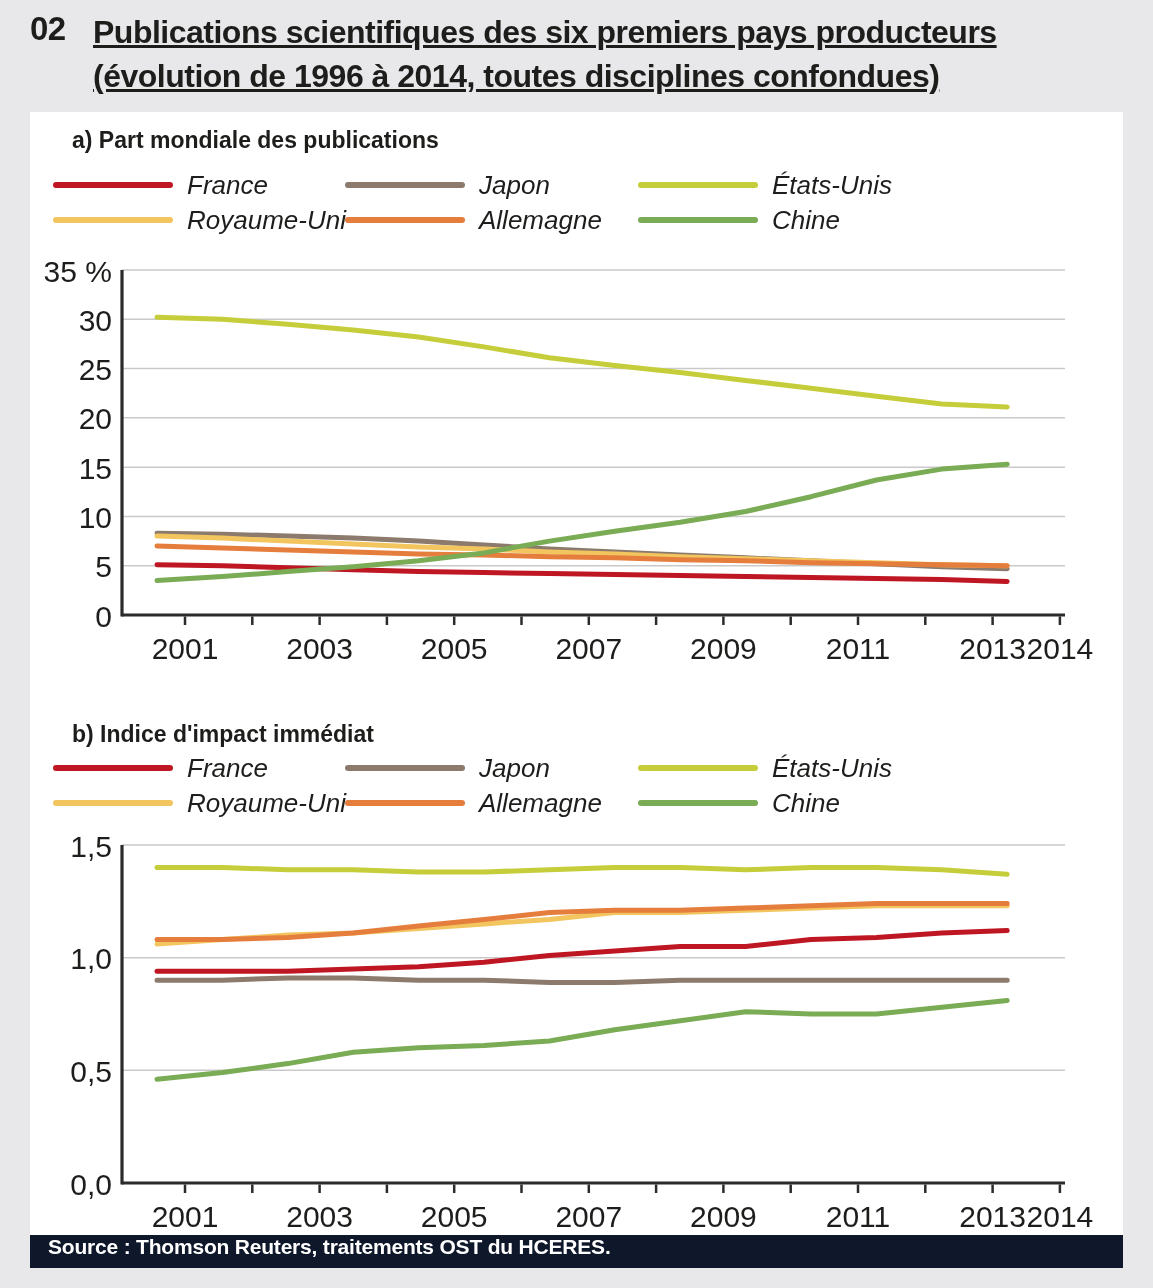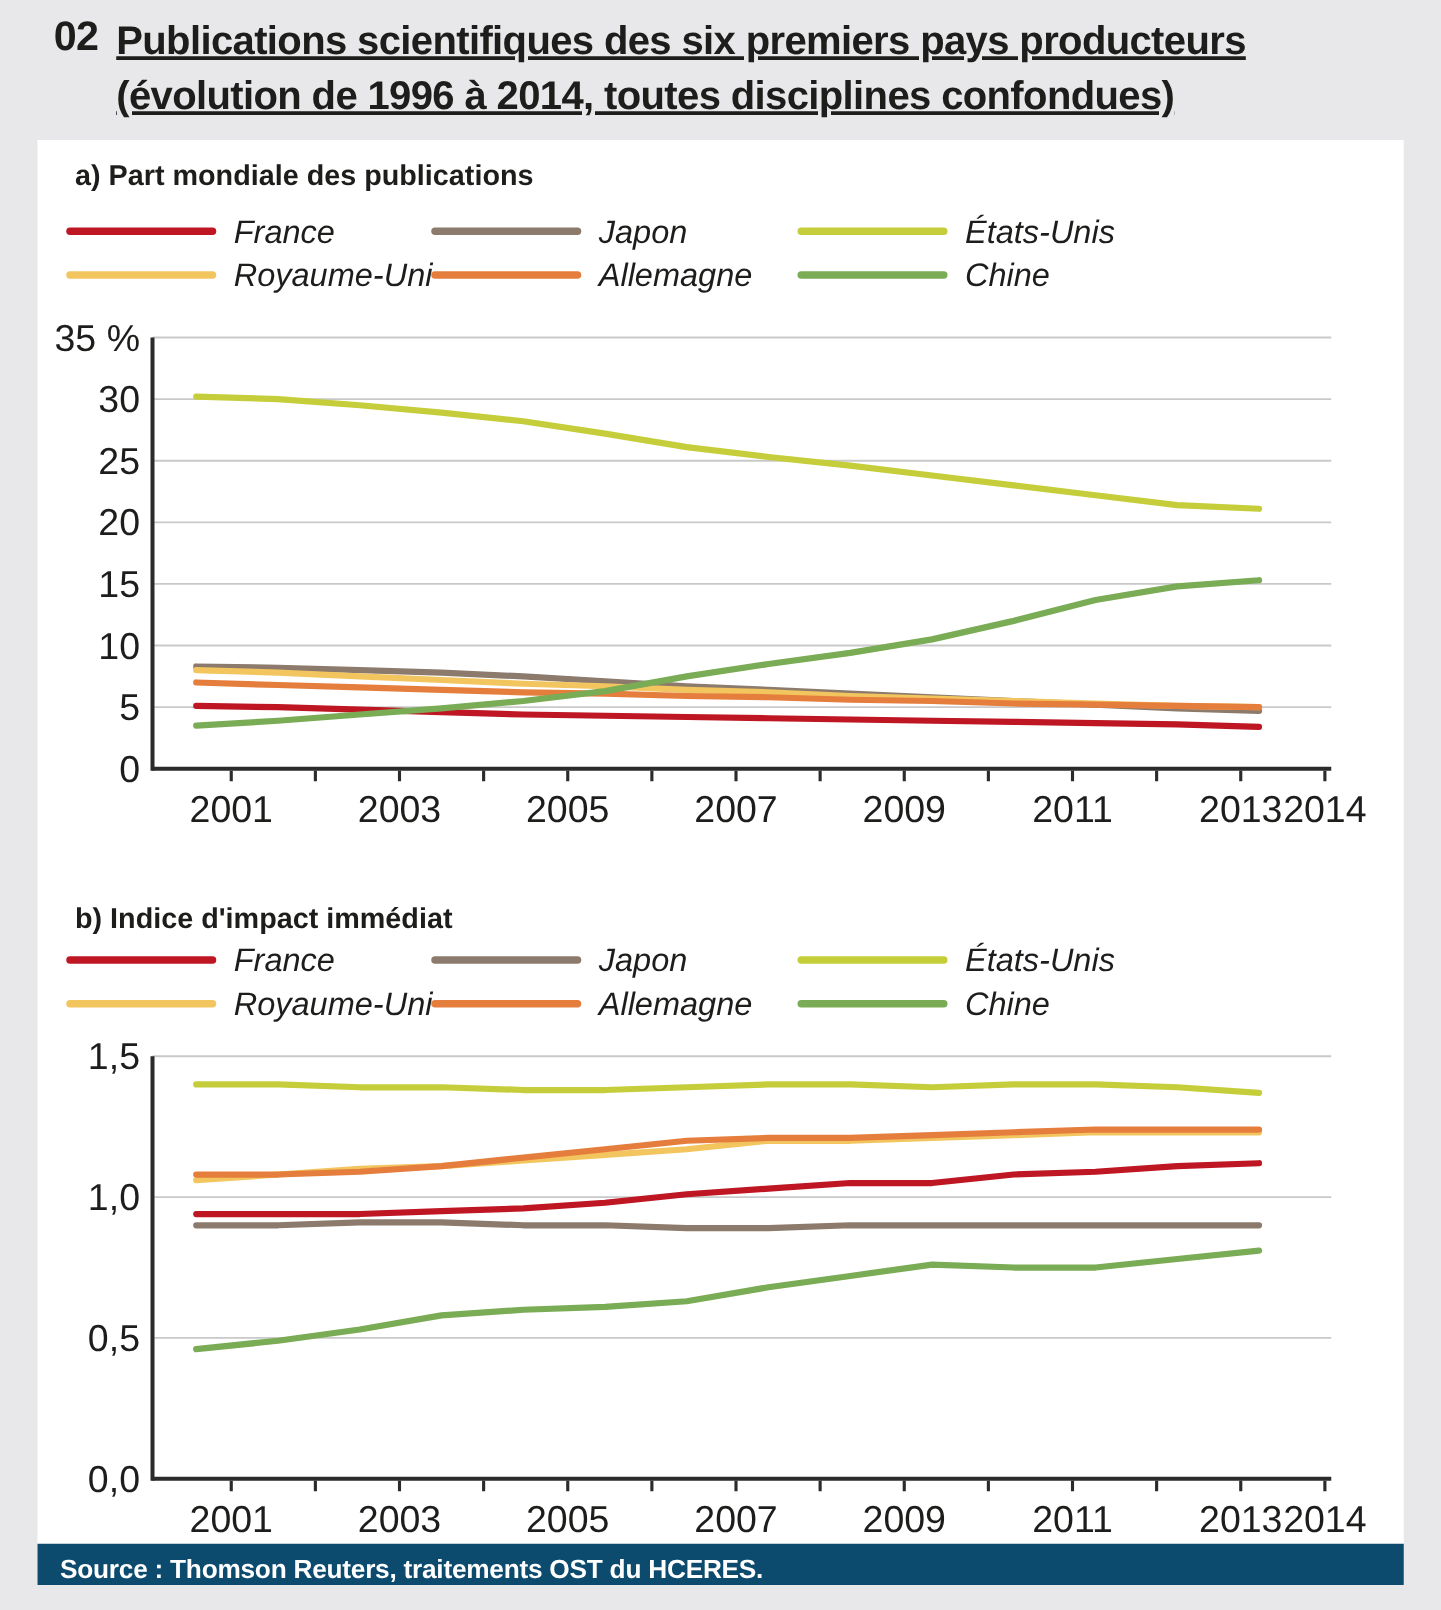--- a/index.html
+++ b/index.html
@@ -3,38 +3,38 @@
 <meta charset="utf-8">
 <style>
   html,body{margin:0;padding:0;}
   body{
     width:1153px;height:1288px;position:relative;overflow:hidden;
     background:#e8e8ea;
     font-family:"Liberation Sans", sans-serif;
     -webkit-font-smoothing:antialiased;
   }
   .page-header{position:absolute;top:10px;left:0;width:1153px;color:#1d1d1b;}
-  .badge{position:absolute;left:43px;top:0;font-size:33px;font-weight:bold;letter-spacing:-0.5px;}
+  .badge{position:absolute;left:30px;top:0;font-size:33px;font-weight:bold;letter-spacing:-0.5px;}
   .title-block{position:absolute;left:93px;top:0;font-size:32px;font-weight:bold;line-height:44px;letter-spacing:-0.5px;width:1040px;text-decoration:underline;}
   .panel{
     position:absolute;left:30px;top:112px;width:1093px;height:1156px;background:#ffffff;
   }
-  .section-title{position:absolute;left:30px;font-size:23px;font-weight:bold;color:#1d1d1b;line-height:28px;white-space:nowrap;}
+  .section-title{position:absolute;left:42px;font-size:23px;font-weight:bold;color:#1d1d1b;line-height:28px;white-space:nowrap;}
   #section-a-title{top:14px;}
   #section-b-title{top:592px;margin-top:16px;}
   .legend{position:absolute;left:23px;width:1050px;height:70px;}
   #legend-a{top:59px;}
   #legend-b{top:642px;}
   .legend-item{position:absolute;height:28px;display:flex;align-items:center;white-space:nowrap;}
   .legend-swatch{width:120px;height:6px;border-radius:3px;flex:0 0 auto;}
   .legend-label{margin-left:14px;font-size:26px;color:#1d1d1b;font-style:italic;}
   #charts-svg{position:absolute;left:0;top:0;width:1093px;height:1123px;}
   .source-bar{
-    position:absolute;left:0;top:1123px;width:1093px;height:33px;background:#0c4a6e;
-    display:flex;align-items:flex-end;
+    position:absolute;left:0;top:1123px;width:1093px;height:33px;background:#0f172a;
+    display:flex;align-items:flex-start;
   }
   .source-text{color:#ffffff;font-size:21px;font-weight:bold;padding-left:18px;letter-spacing:-0.2px;}
 </style>
 </head>
 <body>
 
 <div class="page-header">
   <div class="badge">02</div>
   <div class="title-block">
     <div>Publications scientifiques des six premiers pays producteurs</div>

